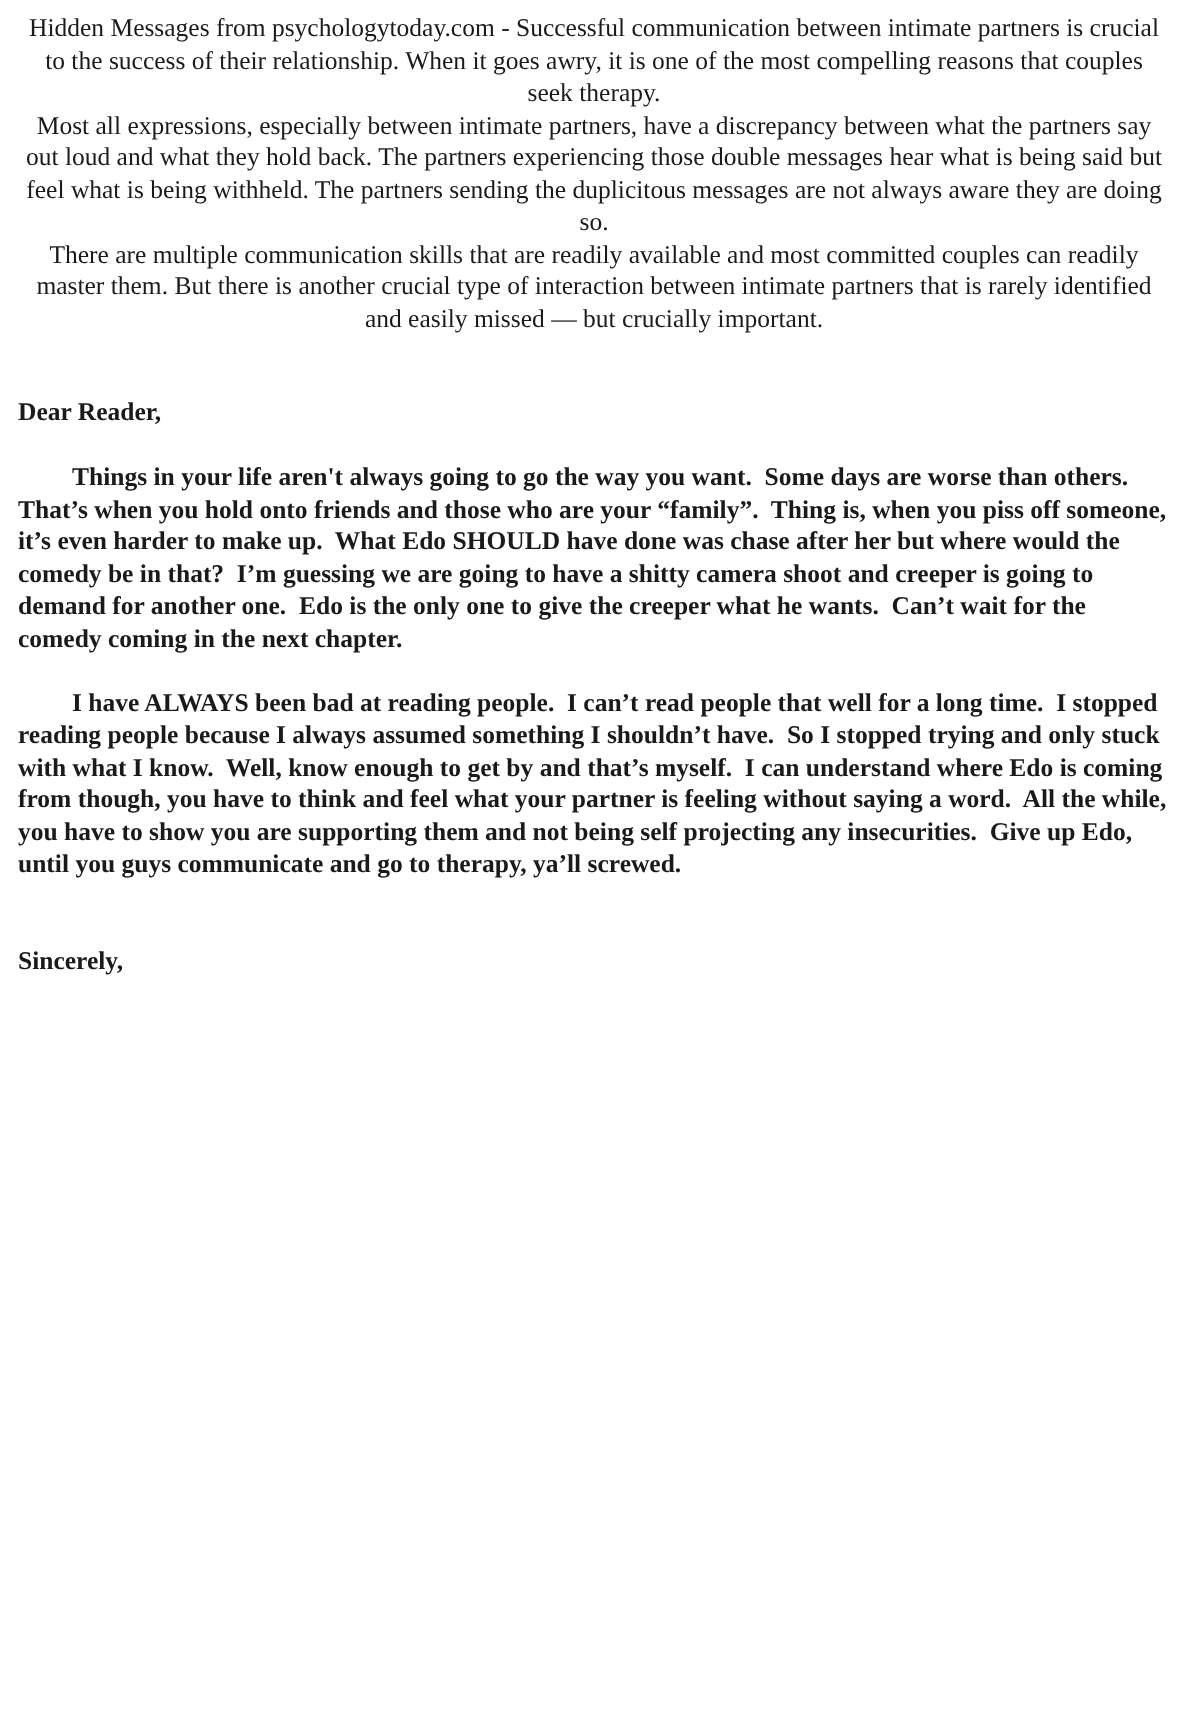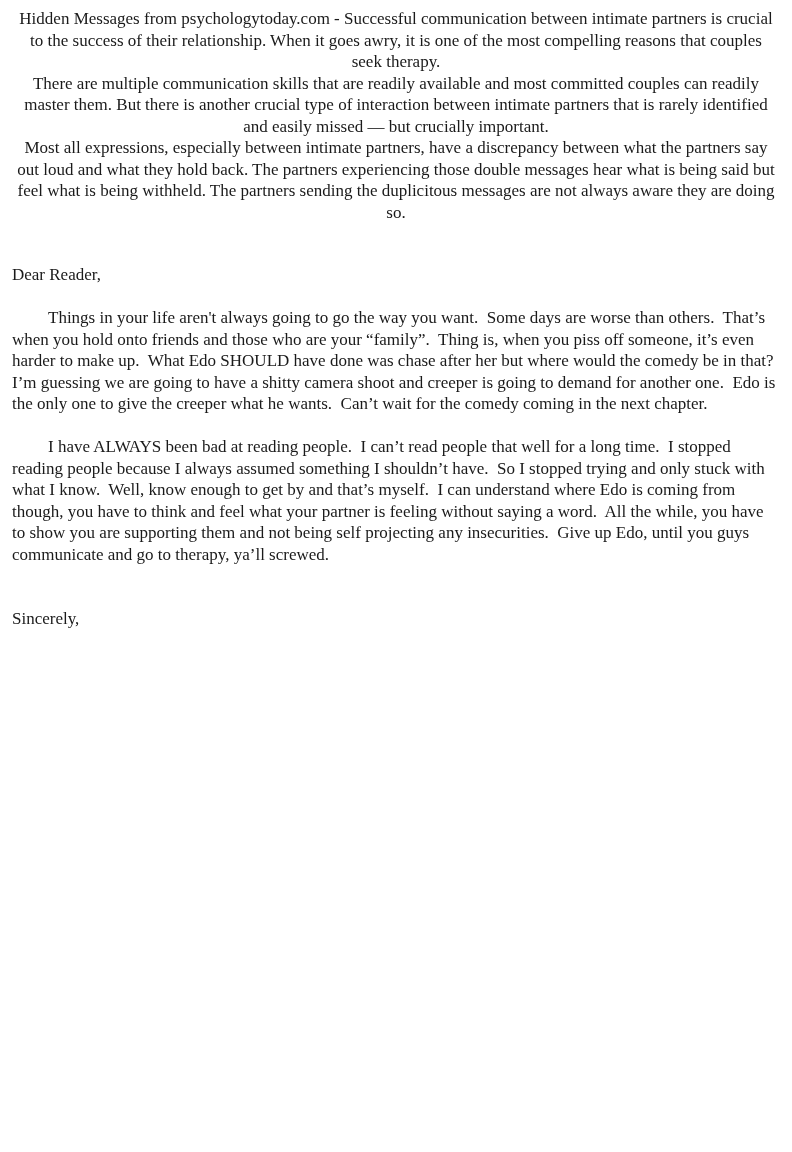--- a/index.html
+++ b/index.html
@@ -32,36 +32,37 @@
   }
   .letter {
     padding: 0 12px;
     text-align: left;
   }
   .letter p {
     margin: 0;
     font-size: 17px;
     line-height: 21.5px;
     white-space: pre-wrap;
+    font-weight: bold;
   }
   .gap-large { height: 41px; }
   .gap-line  { height: 21.5px; }
   .body-paragraph {
     text-indent: 36px;
   }
 </style>
 </head>
 <body>
 
 <div class="page">
 
   <div class="header-block">
     <p>Hidden Messages from psychologytoday.com - Successful communication between intimate partners is crucial to the success of their relationship. When it goes awry, it is one of the most compelling reasons that couples seek therapy.</p>
+    <p>Most all expressions, especially between intimate partners, have a discrepancy between what the partners say out loud and what they hold back. The partners experiencing those double messages hear what is being said but feel what is being withheld. The partners sending the duplicitous messages are not always aware they are doing so.</p>
     <p>There are multiple communication skills that are readily available and most committed couples can readily master them. But there is another crucial type of interaction between intimate partners that is rarely identified and easily missed — but crucially important.</p>
-    <p>Most all expressions, especially between intimate partners, have a discrepancy between what the partners say out loud and what they hold back. The partners experiencing those double messages hear what is being said but feel what is being withheld. The partners sending the duplicitous messages are not always aware they are doing so.</p>
   </div>
 
   <div class="gap-large"></div>
 
   <div class="letter">
     <p>Dear Reader,</p>
 
     <div class="gap-line"></div>
 
     <p class="body-paragraph">Things in your life aren't always going to go the way you want.  Some days are worse than others.  That’s when you hold onto friends and those who are your “family”.  Thing is, when you piss off someone, it’s even harder to make up.  What Edo SHOULD have done was chase after her but where would the comedy be in that?  I’m guessing we are going to have a shitty camera shoot and creeper is going to demand for another one.  Edo is the only one to give the creeper what he wants.  Can’t wait for the comedy coming in the next chapter.</p>

